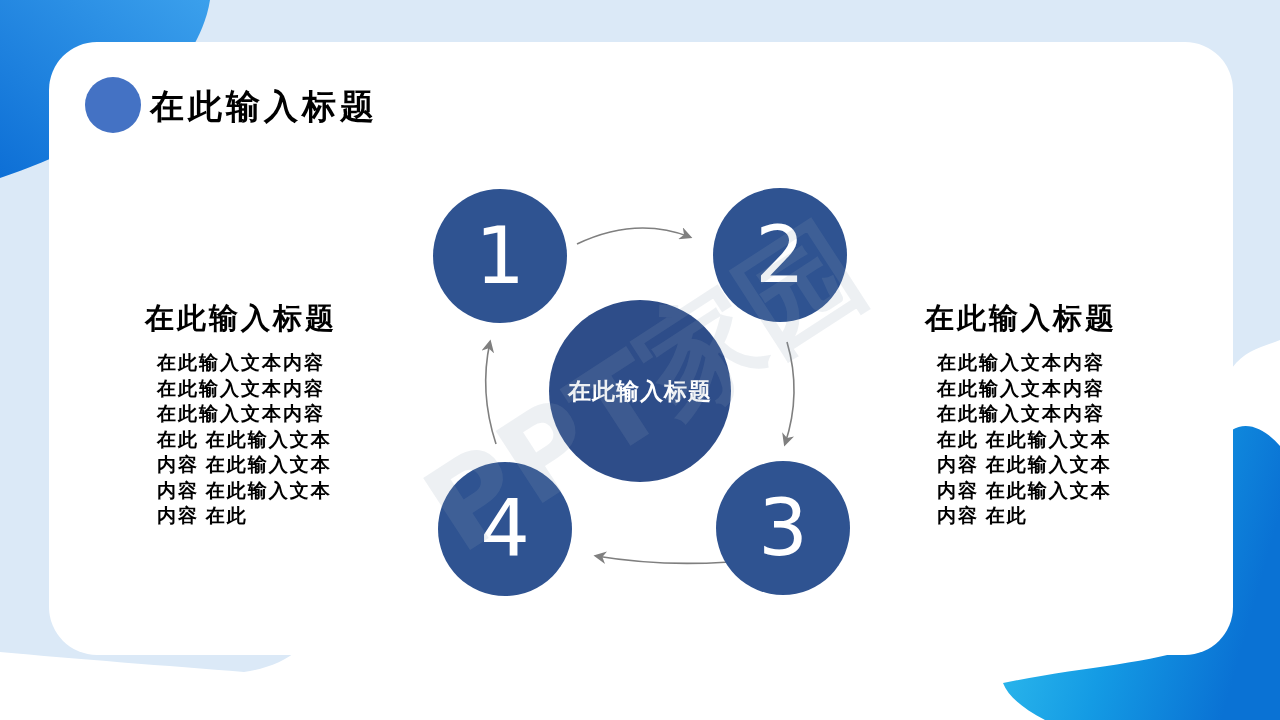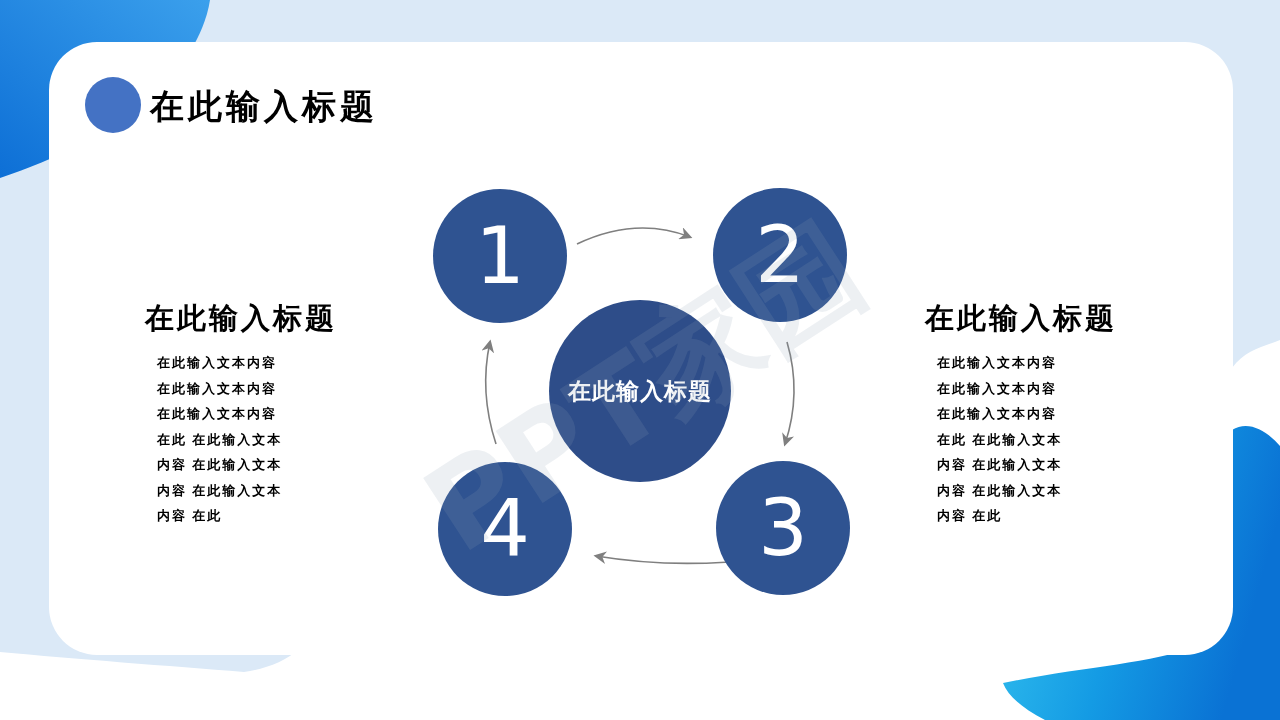--- a/index.html
+++ b/index.html
@@ -11,21 +11,21 @@
         background:var(--card-white,#ffffff);border-radius:48px;z-index:1;}
   
   .title-bullet{position:absolute;left:85px;top:77px;width:56px;height:56px;
         border-radius:50%;background:var(--bullet-blue,#4472c4);z-index:3;}
   .slide-title{position:absolute;left:150px;top:84px;z-index:3;margin:0;
         font-size:34px;font-weight:700;color:var(--text-black,#000);
         letter-spacing:4px;white-space:nowrap;}
   
   .panel-heading{position:absolute;z-index:3;margin:0;font-size:29px;font-weight:700;
         color:var(--text-black,#000);letter-spacing:3px;white-space:nowrap;}
-  .panel-body{position:absolute;z-index:3;font-size:13px;font-weight:700;
+  .panel-body{position:absolute;z-index:3;font-size:19px;font-weight:700;
         color:var(--text-black,#000);letter-spacing:2px;line-height:25.5px;
         white-space:nowrap;}
   .heading-left{left:145px;top:299px;}
   .body-left{left:157px;top:350px;}
   .heading-right{left:925px;top:299px;}
   .body-right{left:937px;top:350px;}
   
   .num-circle{position:absolute;z-index:3;width:134px;height:134px;border-radius:50%;
         background:var(--circle-navy,#2f5391);color:#fff;display:flex;
         align-items:center;justify-content:center;

